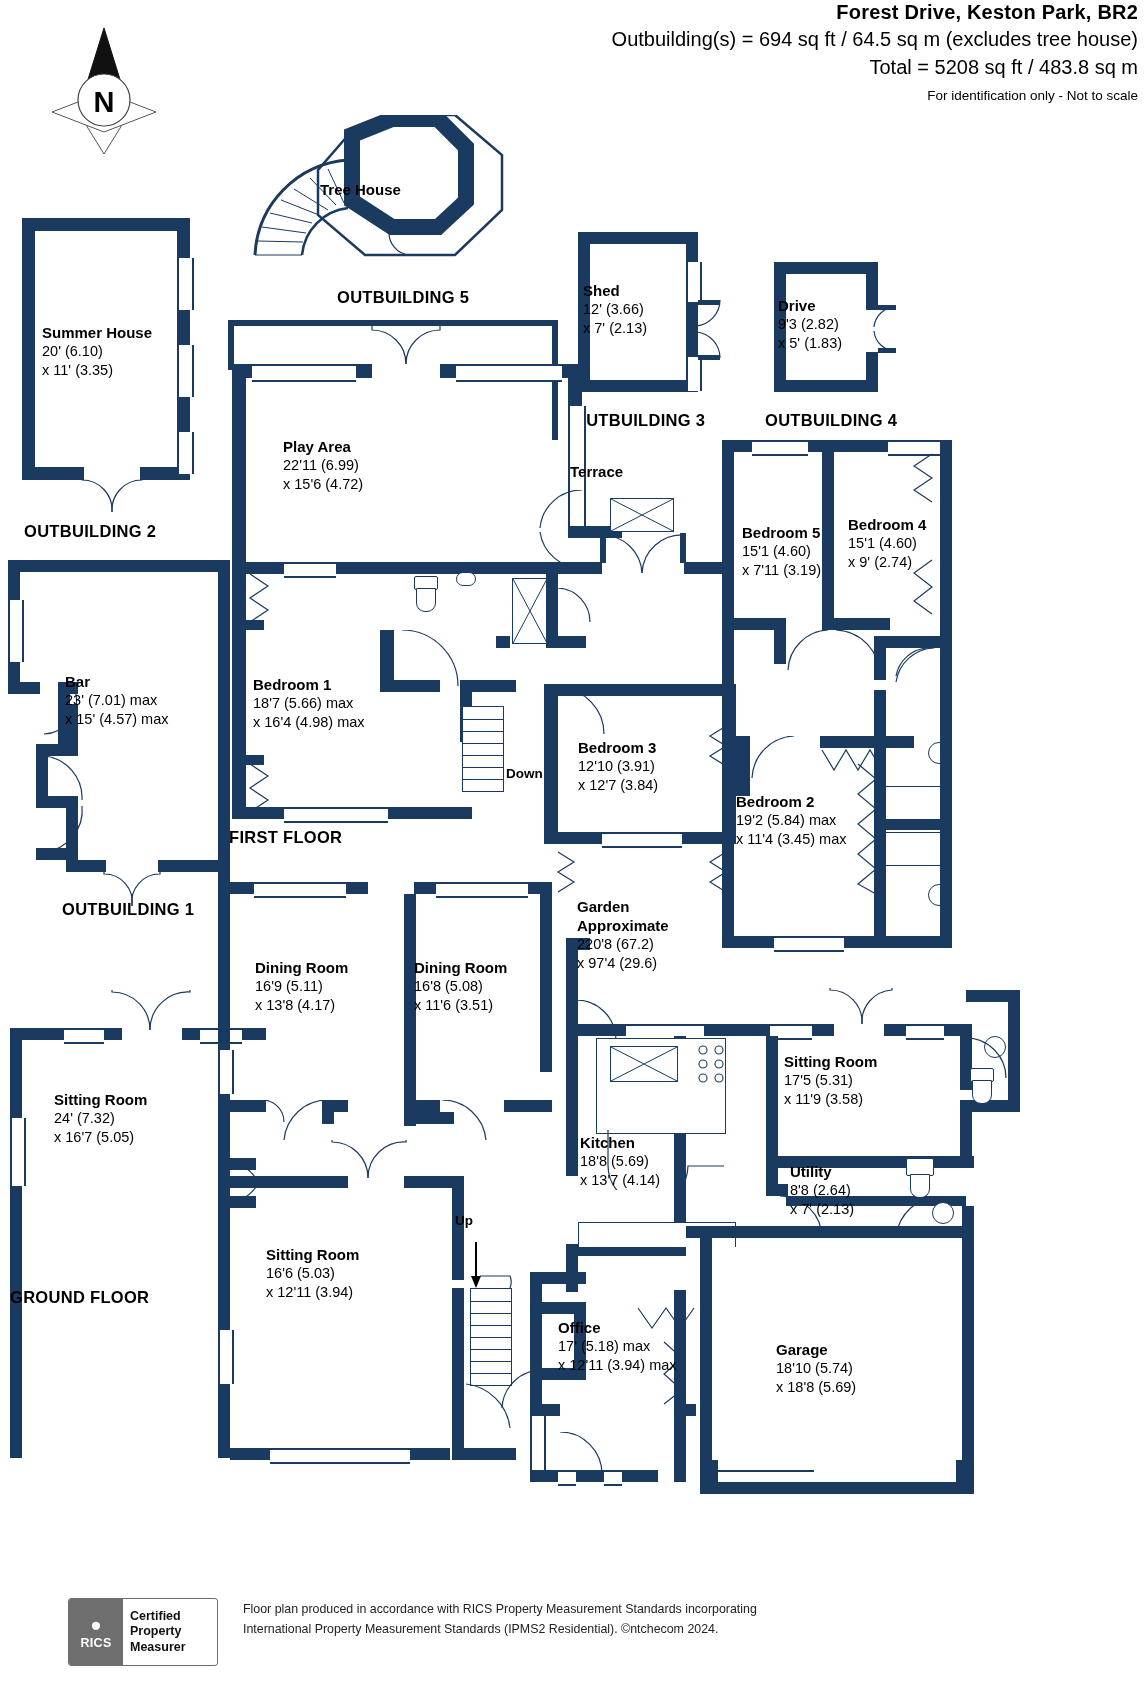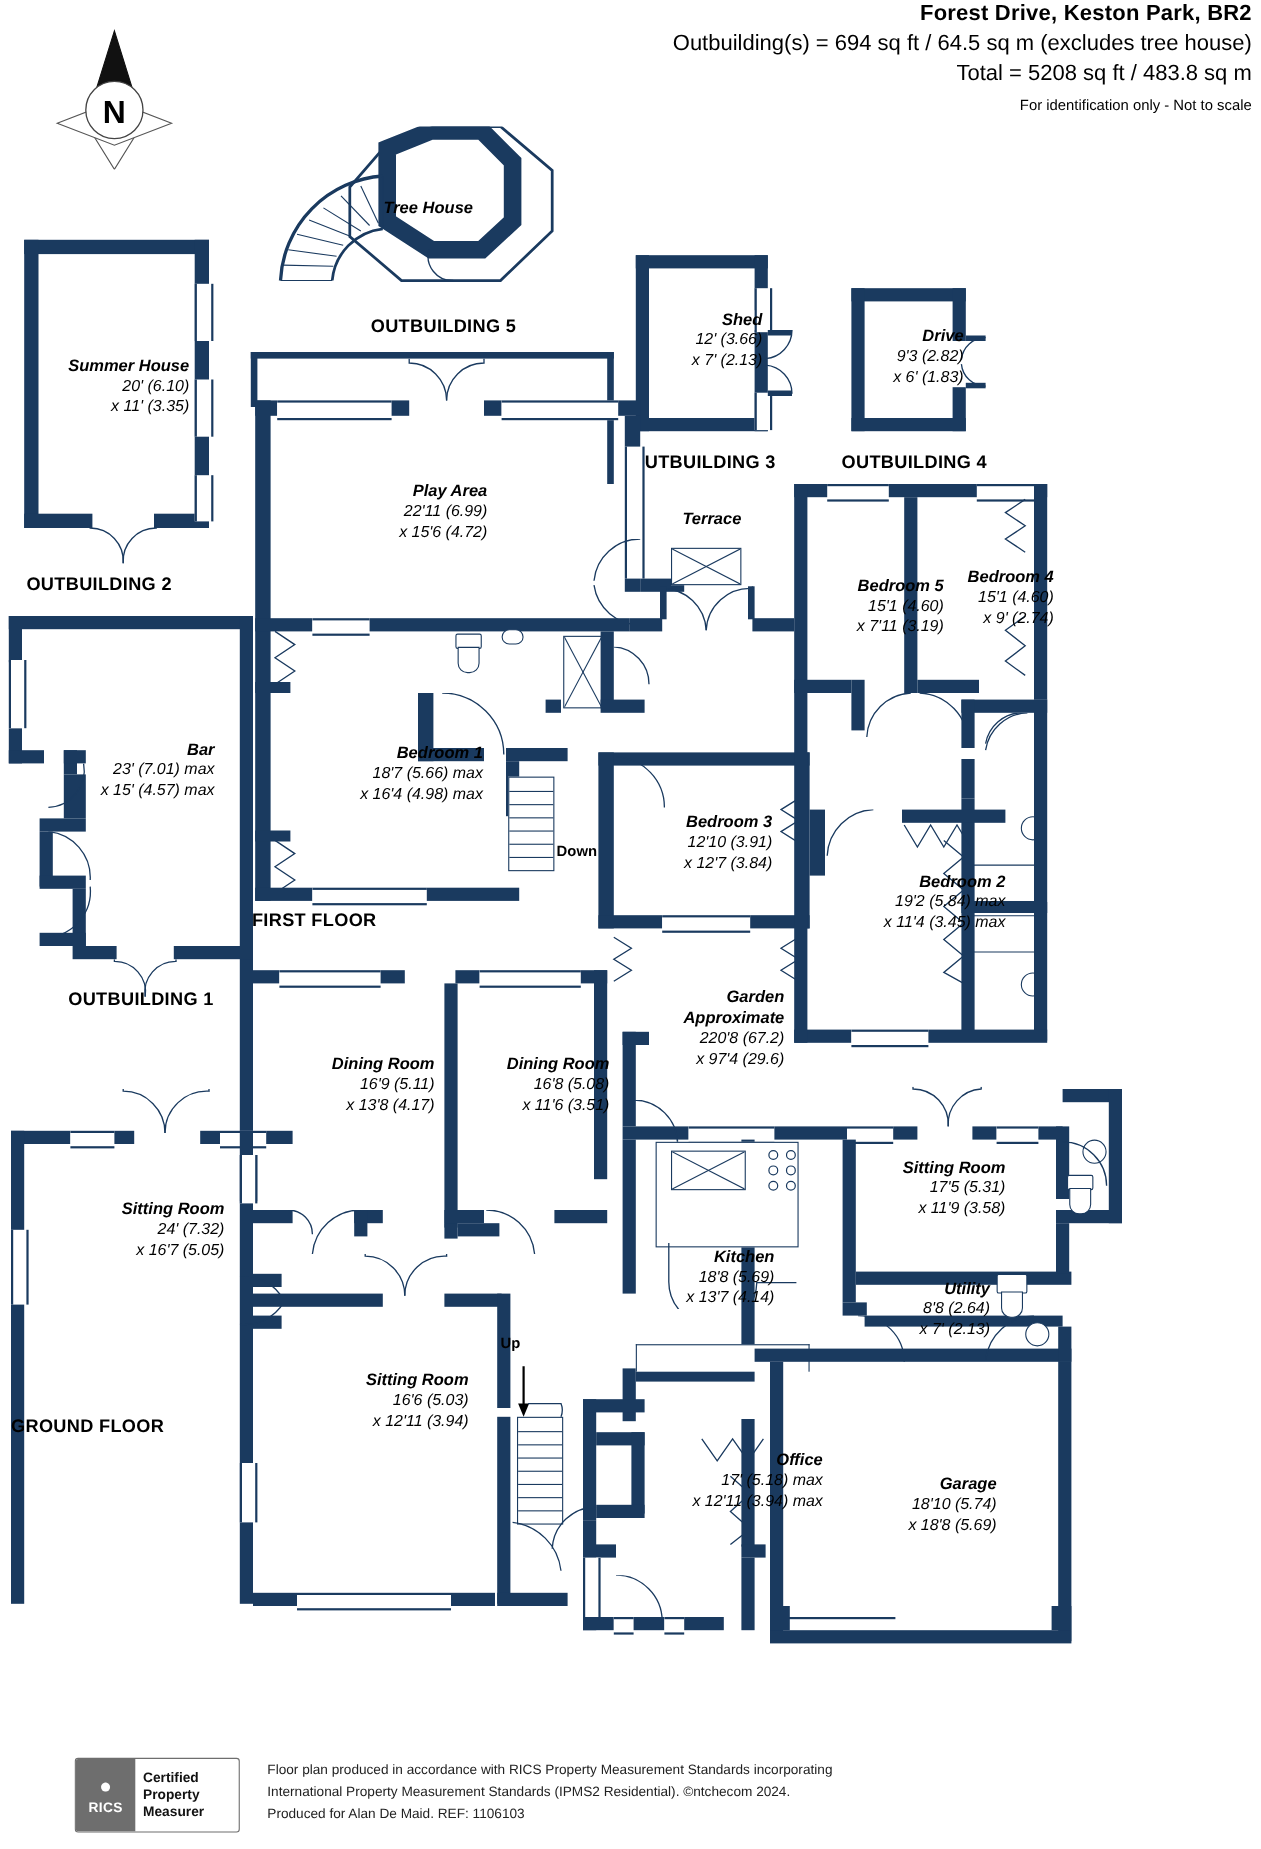--- a/index.html
+++ b/index.html
@@ -10,21 +10,21 @@
   .hdr{position:absolute;right:8px;top:0;text-align:right;}
   .hdr-title{font-size:20px;font-weight:bold;letter-spacing:.2px;line-height:1.25;}
   .hdr-line{font-size:20px;line-height:1.42;}
   .hdr-note{font-size:13.5px;line-height:1.5;margin-top:4px;}
 
   
   .compass{position:absolute;left:46px;top:24px;width:116px;height:130px;}
 
   
   .wall{position:absolute;background:#1a3a5f;}
-  .room-lbl{position:absolute;text-align:right;font-size:14.5px;line-height:1.28;white-space:nowrap;font-style:italic;}
+  .room-lbl{position:absolute;text-align:left;font-size:14.5px;line-height:1.28;white-space:nowrap;}
   .room-lbl b{font-size:15px;font-weight:bold;display:block;}
   .sect-lbl{position:absolute;font-size:16.5px;font-weight:bold;letter-spacing:.3px;white-space:nowrap;}
   .win{position:absolute;background:#fff;border-top:2px solid #1a3a5f;border-bottom:2px solid #1a3a5f;}
   .win-v{position:absolute;background:#fff;border-left:2px solid #1a3a5f;border-right:2px solid #1a3a5f;}
   .fix{position:absolute;border:1.4px solid #1a3a5f;background:#fff;}
   .stair{position:absolute;border:1.3px solid #1a3a5f;background:#fff;}
   .stair i{position:absolute;left:0;right:0;height:0;border-top:1.2px solid #1a3a5f;}
   .lbl-small{position:absolute;font-size:13.5px;font-weight:bold;white-space:nowrap;}
   .rics{position:absolute;left:68px;top:1598px;width:148px;height:66px;display:flex;
         border:1.5px solid #6e6e6e;border-radius:3px;overflow:hidden;background:#fff;}
@@ -138,21 +138,21 @@
     <div class="wall" style="left:878px;top:305px;width:18px;height:5px;"></div>
     <div class="wall" style="left:878px;top:348px;width:18px;height:5px;"></div>
     <svg style="position:absolute;left:866px;top:305px;" width="32" height="48">
       <path d="M30,2 A22,22 0 0 0 8,22" fill="none" stroke="#1a3a5f" stroke-width="1.2"></path>
       <path d="M30,46 A22,22 0 0 1 8,26" fill="none" stroke="#1a3a5f" stroke-width="1.2"></path>
     </svg>
   </div>
   <div class="room-lbl" style="left:778px;top:296px;width:98px;">
     <b>Drive</b>
     <span>9'3 (2.82)</span><br>
-    <span>x 6' (1.83)</span>
+    <span>x 5' (1.83)</span>
   </div>
   <div class="sect-lbl" style="left:765px;top:411px;">OUTBUILDING 4</div>
 
   <div>
     <div class="wall" style="left:8px;top:560px;width:222px;height:12px;"></div>
     <div class="wall" style="left:8px;top:560px;width:12px;height:42px;"></div>
     <div class="wall" style="left:8px;top:662px;width:12px;height:32px;"></div>
     <div class="wall" style="left:218px;top:560px;width:12px;height:320px;"></div>
     <div class="win-v" style="left:8px;top:600px;width:12px;height:62px;"></div>
     <div class="wall" style="left:8px;top:682px;width:32px;height:12px;"></div>
@@ -630,16 +630,15 @@
     </div>
     <div class="rics-r">
       <span>Certified</span>
       <span>Property</span>
       <span>Measurer</span>
     </div>
   </div>
   <div class="credits">
     <div>Floor plan produced in accordance with RICS Property Measurement Standards incorporating</div>
     <div>International Property Measurement Standards (IPMS2 Residential).   ©ntchecom 2024.</div>
-    <div>Produced for Alan De Maid.   REF: 1106103</div>
   </div>
 
 </div>
 
 </body></html>

